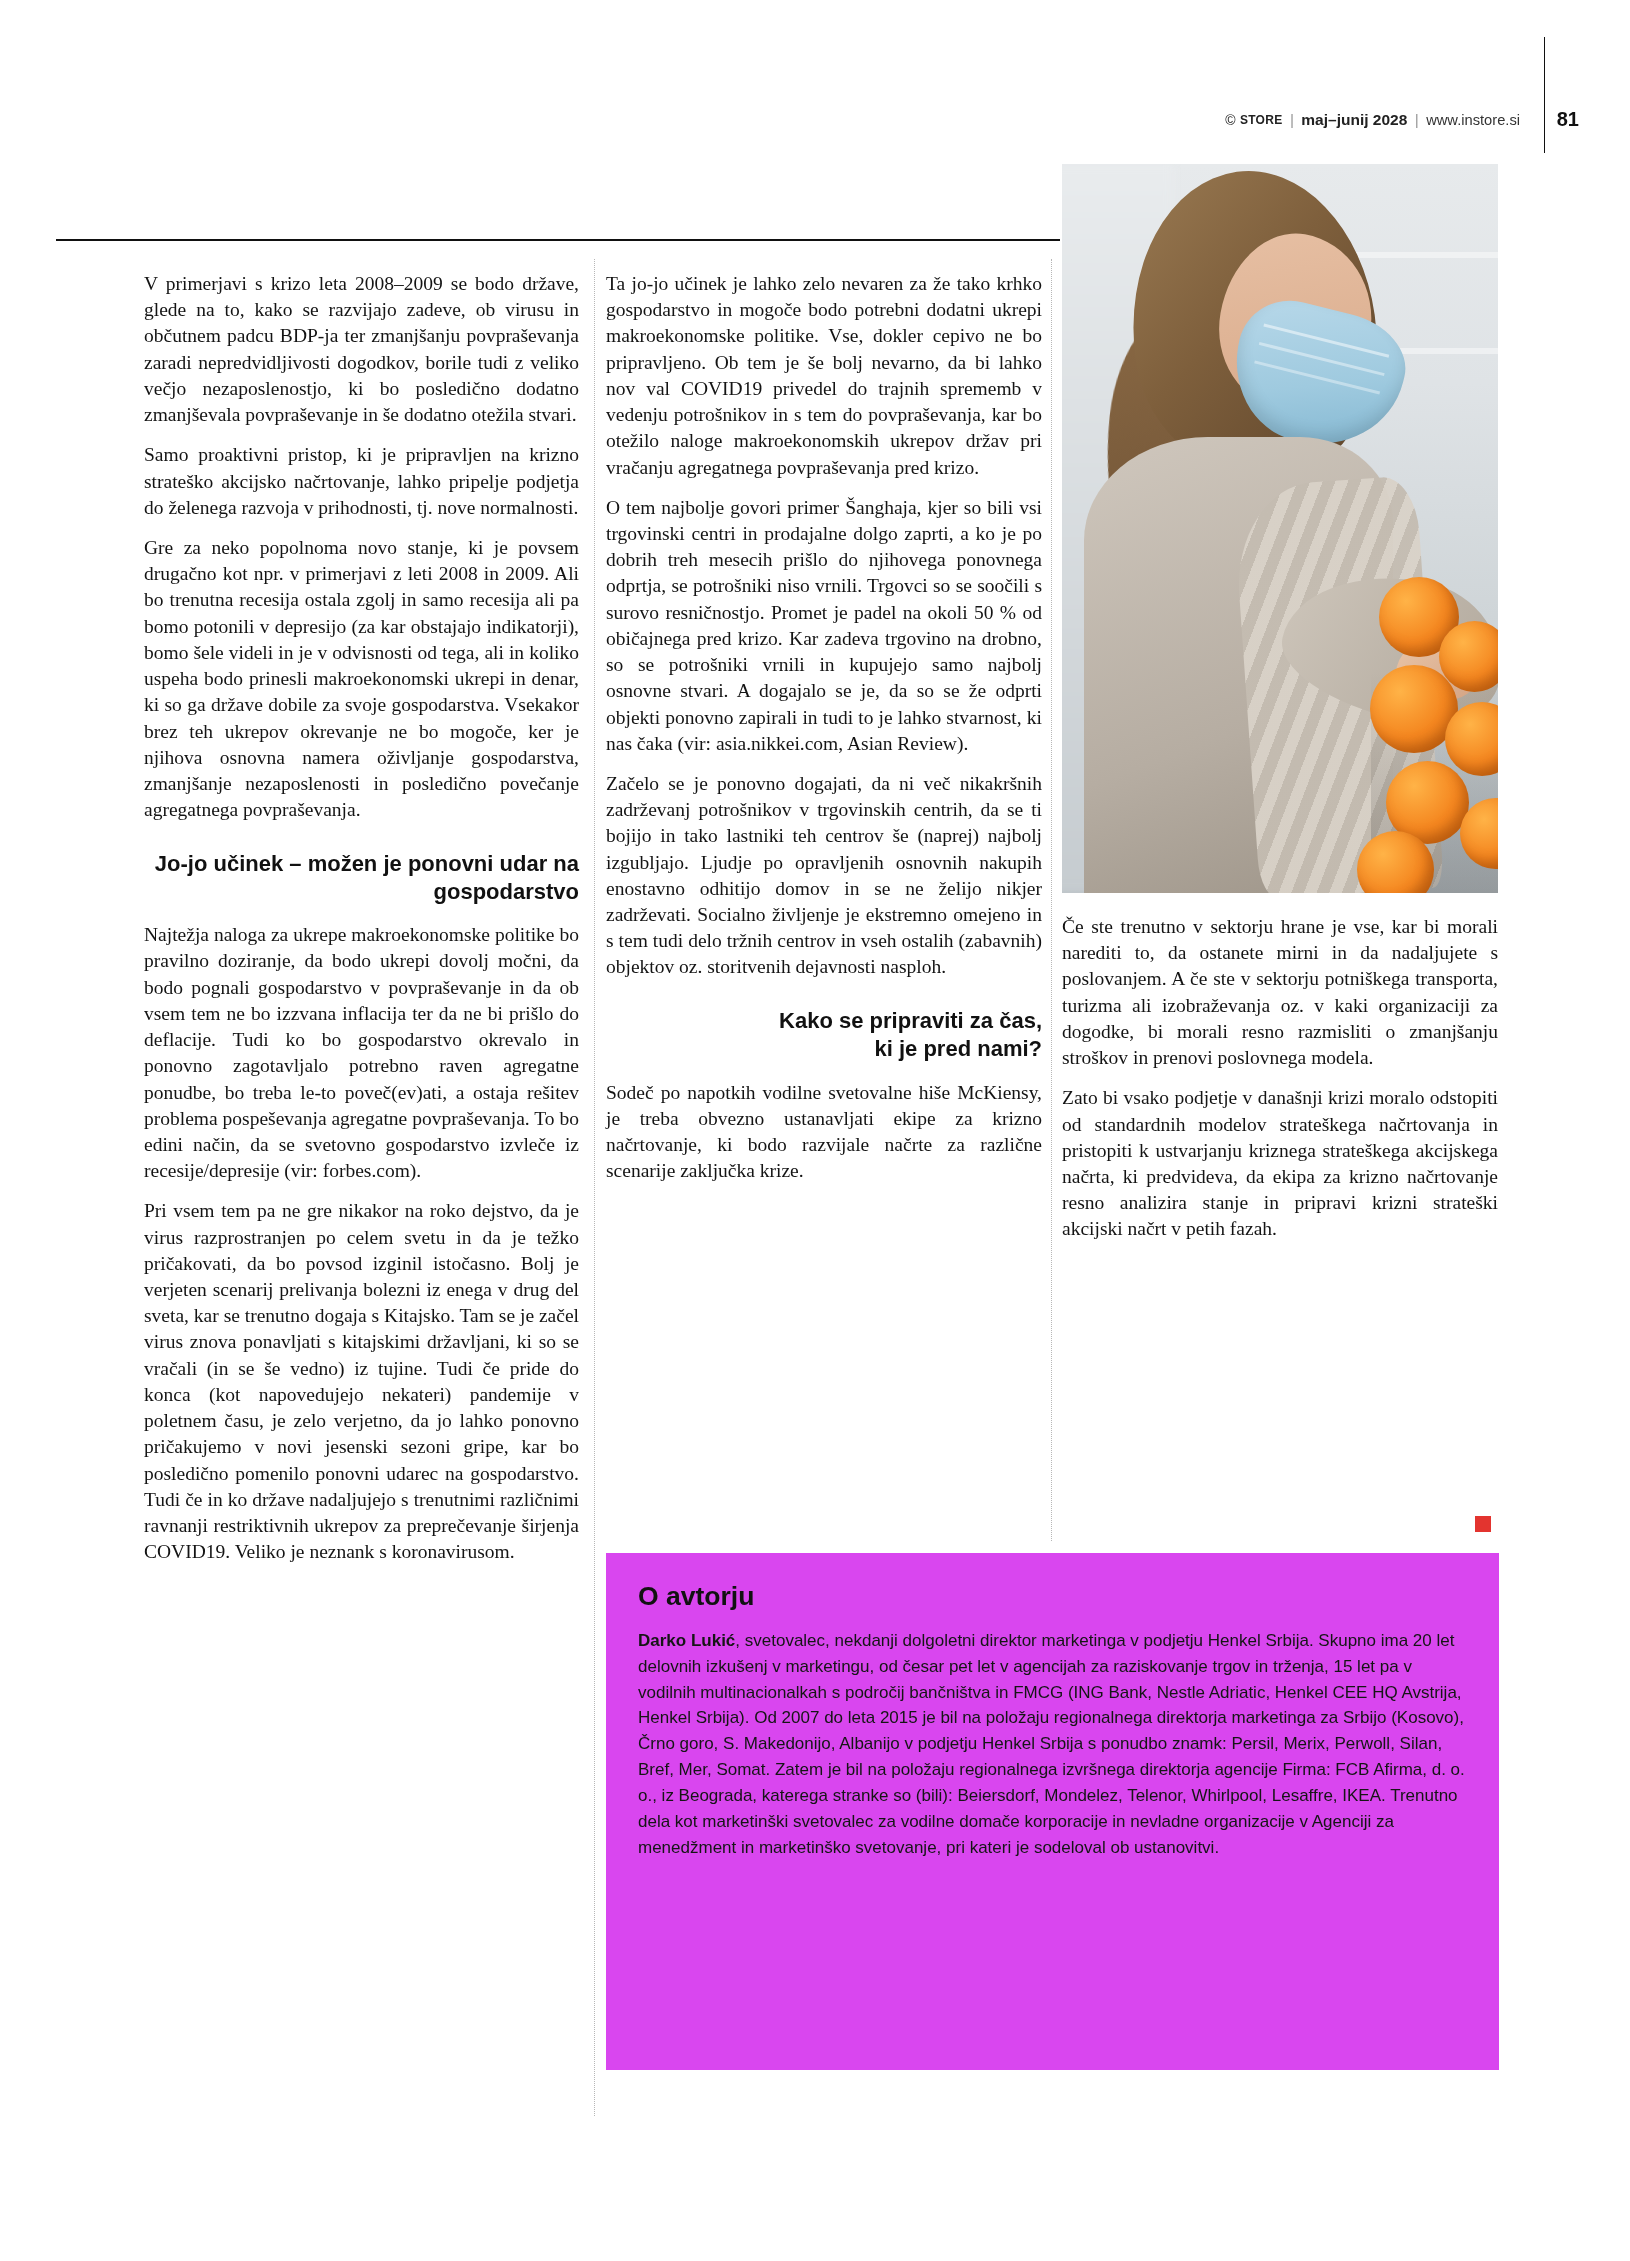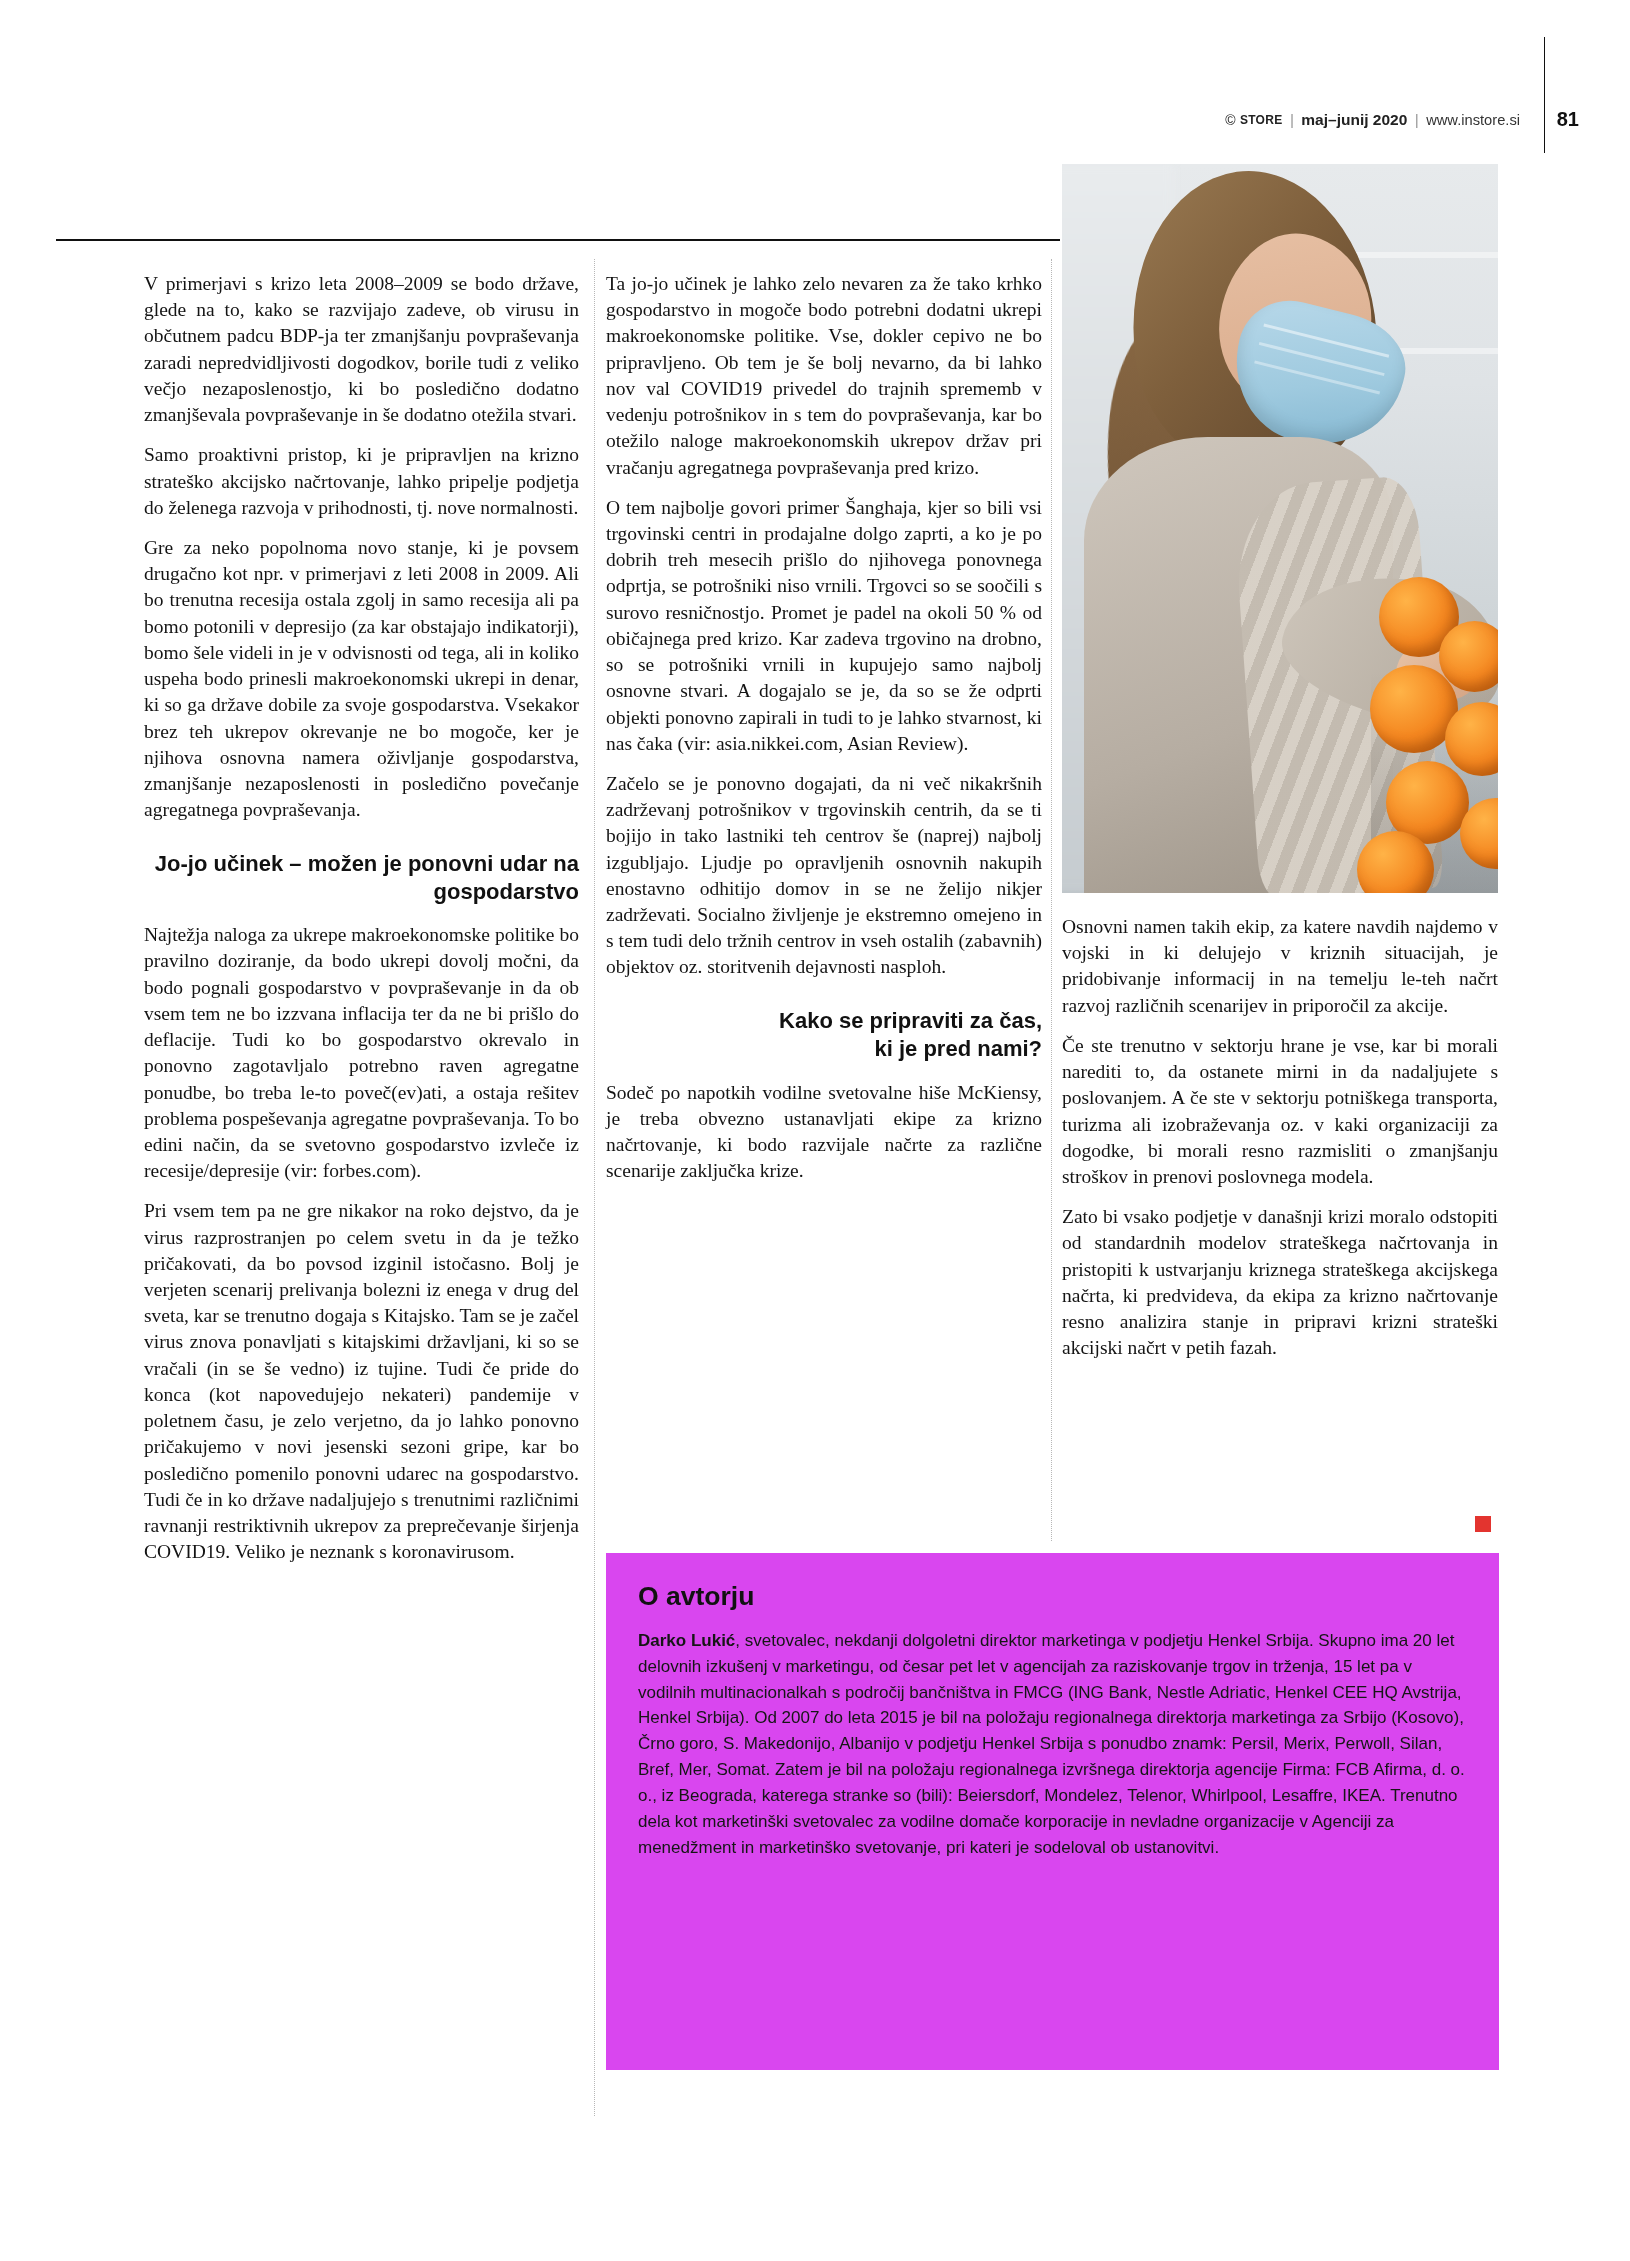--- a/index.html
+++ b/index.html
@@ -281,21 +281,21 @@
   }
 </style>
 </head>
 <body>
 
 <div class="header">
   <div class="header-inner">
     <span class="hdr-copy">©</span>
     <span class="hdr-store">STORE</span>
     <span class="hdr-sep">|</span>
-    <span class="hdr-issue">maj–junij 2020</span>
+    <span class="hdr-issue">maj–junij 2028</span>
     <span class="hdr-sep">|</span>
     <span class="hdr-url">www.instore.si</span>
   </div>
   <div class="hdr-rule"></div>
   <div class="page-num">81</div>
 </div>
 
 <div class="top-rule"></div>
 <div class="vsep" id="vsep1"></div>
 <div class="vsep" id="vsep2"></div>
@@ -334,21 +334,20 @@
 
 <div class="col" id="col2">
   <p>Ta jo-jo učinek je lahko zelo nevaren za že tako krhko gospodarstvo in mogoče bodo potrebni dodatni ukrepi makroekonomske politike. Vse, dokler cepivo ne bo pripravljeno. Ob tem je še bolj nevarno, da bi lahko nov val COVID19 privedel do trajnih sprememb v vedenju potrošnikov in s tem do povpraševanja, kar bo otežilo naloge makroekonomskih ukrepov držav pri vračanju agregatnega povpraševanja pred krizo.</p>
   <p>O tem najbolje govori primer Šanghaja, kjer so bili vsi trgovinski centri in prodajalne dolgo zaprti, a ko je po dobrih treh mesecih prišlo do njihovega ponovnega odprtja, se potrošniki niso vrnili. Trgovci so se soočili s surovo resničnostjo. Promet je padel na okoli 50 % od običajnega pred krizo. Kar zadeva trgovino na drobno, so se potrošniki vrnili in kupujejo samo najbolj osnovne stvari. A dogajalo se je, da so se že odprti objekti ponovno zapirali in tudi to je lahko stvarnost, ki nas čaka (vir: asia.nikkei.com, Asian Review).</p>
   <p>Začelo se je ponovno dogajati, da ni več nikakršnih zadrževanj potrošnikov v trgovinskih centrih, da se ti bojijo in tako lastniki teh centrov še (naprej) najbolj izgubljajo. Ljudje po opravljenih osnovnih nakupih enostavno odhitijo domov in se ne želijo nikjer zadrževati. Socialno življenje je ekstremno omejeno in s tem tudi delo tržnih centrov in vseh ostalih (zabavnih) objektov oz. storitvenih dejavnosti nasploh.</p>
   <div class="subhead" id="subhead2">Kako se pripraviti za čas,<br>ki je pred nami?</div>
   <p>Sodeč po napotkih vodilne svetovalne hiše McKiensy, je treba obvezno ustanavljati ekipe za krizno načrtovanje, ki bodo razvijale načrte za različne scenarije zaključka krize.</p>
 </div>
 
 <div class="col" id="col3">
-  <p>Osnovni namen takih ekip, za katere navdih najdemo v vojski in ki delujejo v kriznih situacijah, je pridobivanje informacij in na temelju le-teh načrt razvoj različnih scenarijev in priporočil za akcije.</p>
   <p>Če ste trenutno v sektorju hrane je vse, kar bi morali narediti to, da ostanete mirni in da nadaljujete s poslovanjem. A če ste v sektorju potniškega transporta, turizma ali izobraževanja oz. v kaki organizaciji za dogodke, bi morali resno razmisliti o zmanjšanju stroškov in prenovi poslovnega modela.</p>
   <p>Zato bi vsako podjetje v današnji krizi moralo odstopiti od standardnih modelov strateškega načrtovanja in pristopiti k ustvarjanju kriznega strateškega akcijskega načrta, ki predvideva, da ekipa za krizno načrtovanje resno analizira stanje in pripravi krizni strateški akcijski načrt v petih fazah.</p>
 </div>
 
 <div class="end-mark"></div>
 
 <div class="author-box">
   <div class="author-inner">
     <div class="author-title">O avtorju</div>
     <p class="author-text"><b>Darko Lukić</b><span>, svetovalec, nekdanji dolgoletni direktor marketinga v podjetju Henkel Srbija. Skupno ima 20 let delovnih izkušenj v marketingu, od česar pet let v agencijah za raziskovanje trgov in trženja, 15 let pa v vodilnih multinacionalkah s področij bančništva in FMCG (ING Bank, Nestle Adriatic, Henkel CEE HQ Avstrija, Henkel Srbija). Od 2007 do leta 2015 je bil na položaju regionalnega direktorja marketinga za Srbijo (Kosovo), Črno goro, S. Makedonijo, Albanijo v podjetju Henkel Srbija s ponudbo znamk: Persil, Merix, Perwoll, Silan, Bref, Mer, Somat. Zatem je bil na položaju regionalnega izvršnega direktorja agencije Firma: FCB Afirma, d. o. o., iz Beograda, katerega stranke so (bili): Beiersdorf, Mondelez, Telenor, Whirlpool, Lesaffre, IKEA. Trenutno dela kot marketinški svetovalec za vodilne domače korporacije in nevladne organizacije v Agenciji za menedžment in marketinško svetovanje, pri kateri je sodeloval ob ustanovitvi.</span></p>

